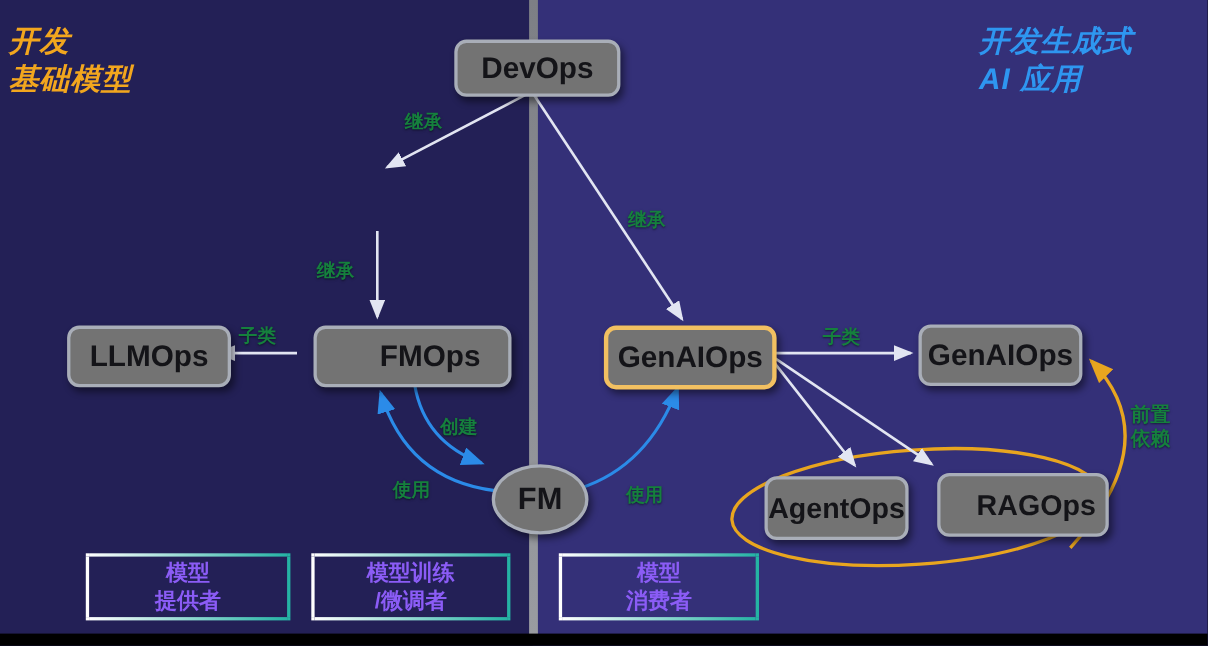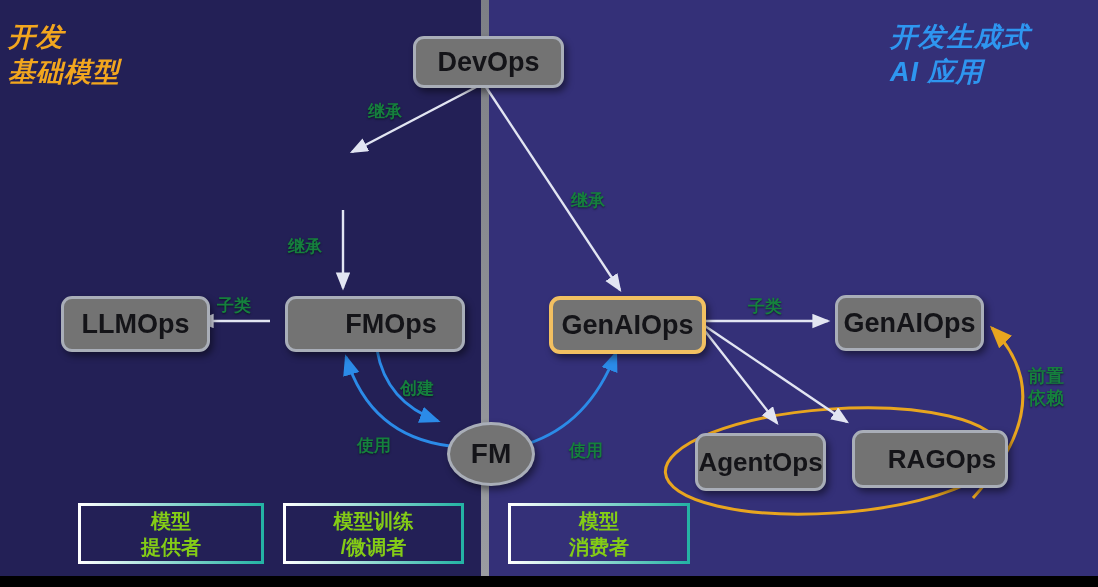--- a/index.html
+++ b/index.html
@@ -40,21 +40,21 @@
   .lbl-inherit-3{left:588px;top:200px;}
   .lbl-subclass-1{left:234px;top:305px;}
   .lbl-subclass-2{left:765px;top:306px;}
   .lbl-create{left:417px;top:388px;}
   .lbl-use-left{left:374px;top:445px;}
   .lbl-use-right{left:586px;top:450px;}
   .lbl-predep{left:1046px;top:388px;text-align:center;line-height:1.2;font-size:18px;}
 
   .role{position:absolute;top:503px;height:55px;border:3px solid;
     border-image:linear-gradient(90deg,#FFFFFF,#24B3A4) 1;
-    color:#84cc16;font-weight:bold;font-size:20px;text-align:center;
+    color:#8b5cf6;font-weight:bold;font-size:20px;text-align:center;
     display:flex;flex-direction:column;justify-content:center;line-height:1.3;}
   .role-provider{left:78px;width:180px;}
   .role-trainer {left:283px;width:175px;}
   .role-consumer{left:508px;width:176px;}
 </style>
 </head>
 <body>
 
 <div class="stage">
   <div class="bg-left"></div>

